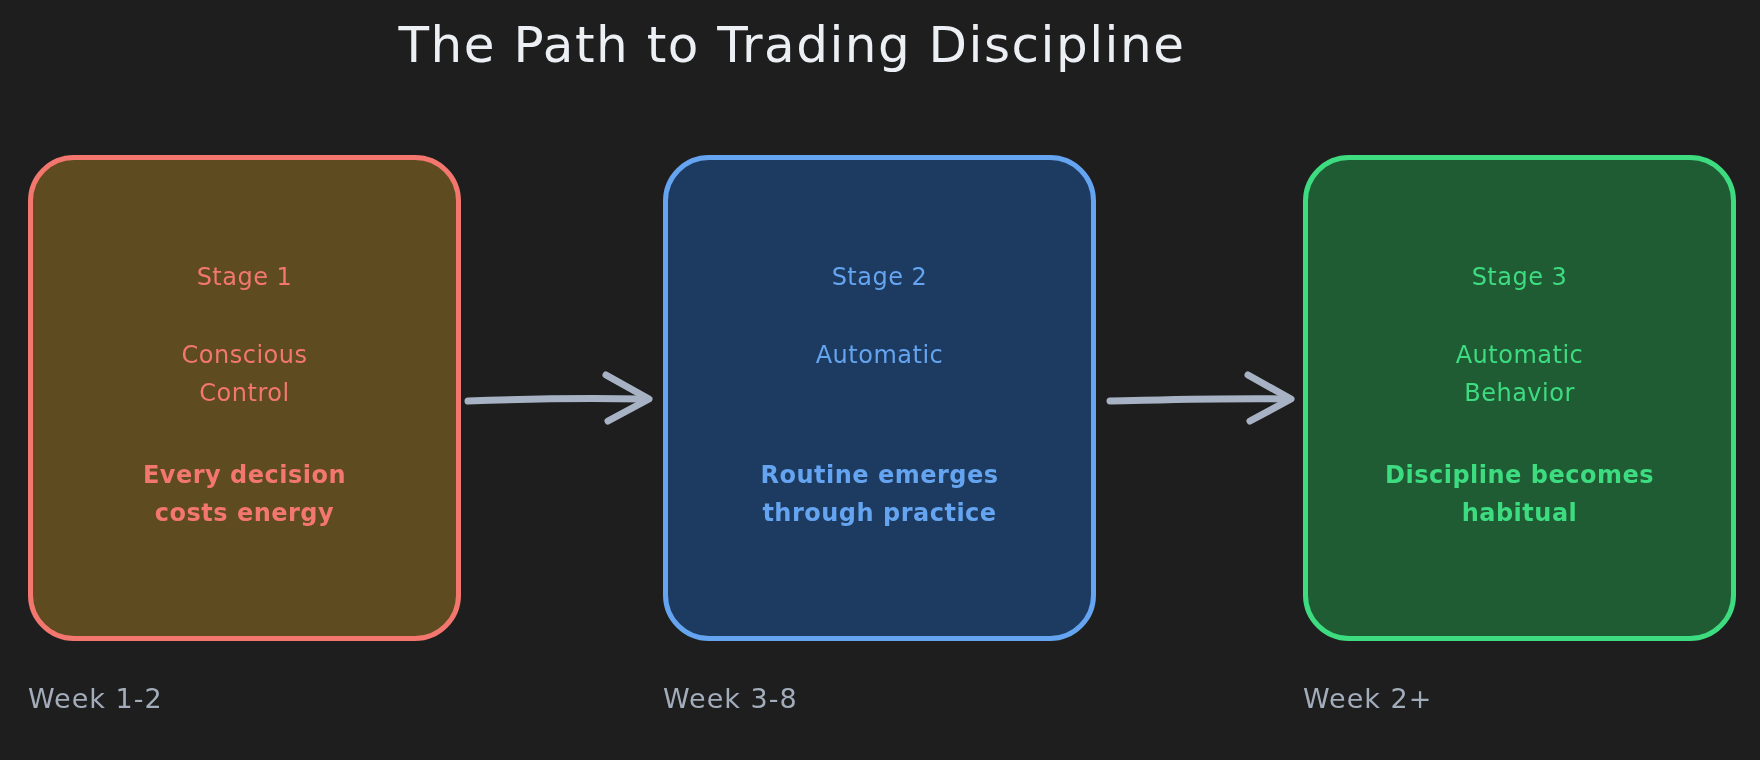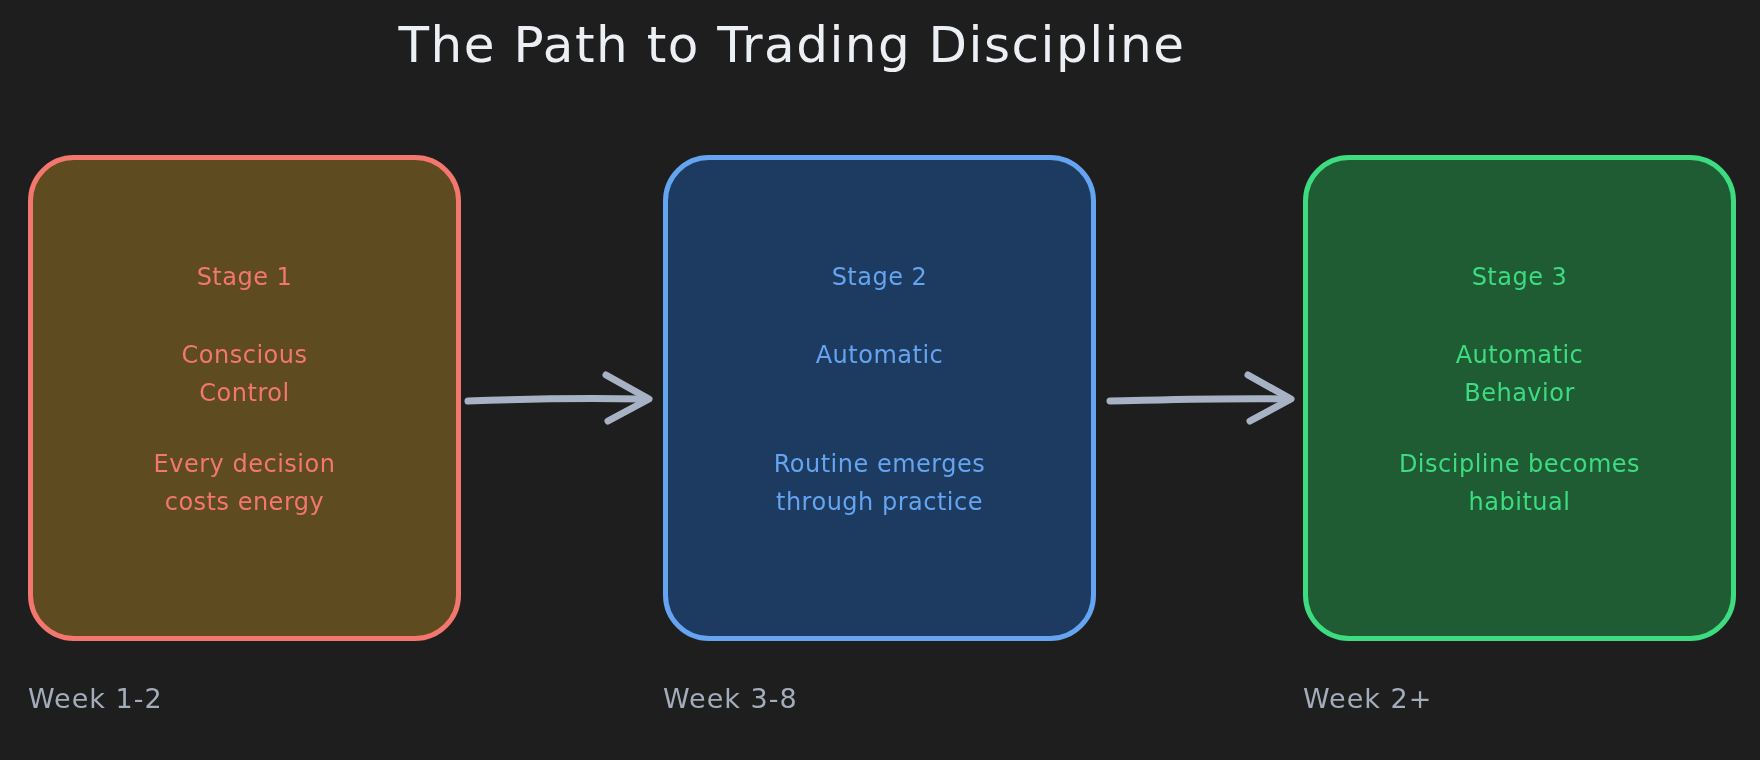--- a/index.html
+++ b/index.html
@@ -48,22 +48,23 @@
     top: 98px; left: 0; right: 0;
     white-space: pre-line;
   }
   .stage-heading {
     position: absolute;
     top: 176px; left: 0; right: 0;
     white-space: pre-line;
   }
   .stage-desc {
     position: absolute;
-    top: 285px; left: 0; right: 0;
+    top: 296px; left: 0; right: 0;
     white-space: pre-line;
+    font-weight: bold;
   }
   .arrow {
     position: absolute;
     top: 360px;
     width: 200px;
     height: 76px;
     color: var(--arrow_color, #a7b3c4);
   }
   .arrow.pos-0 { left: 460px; }
   .arrow.pos-1 { left: 1102px; }

